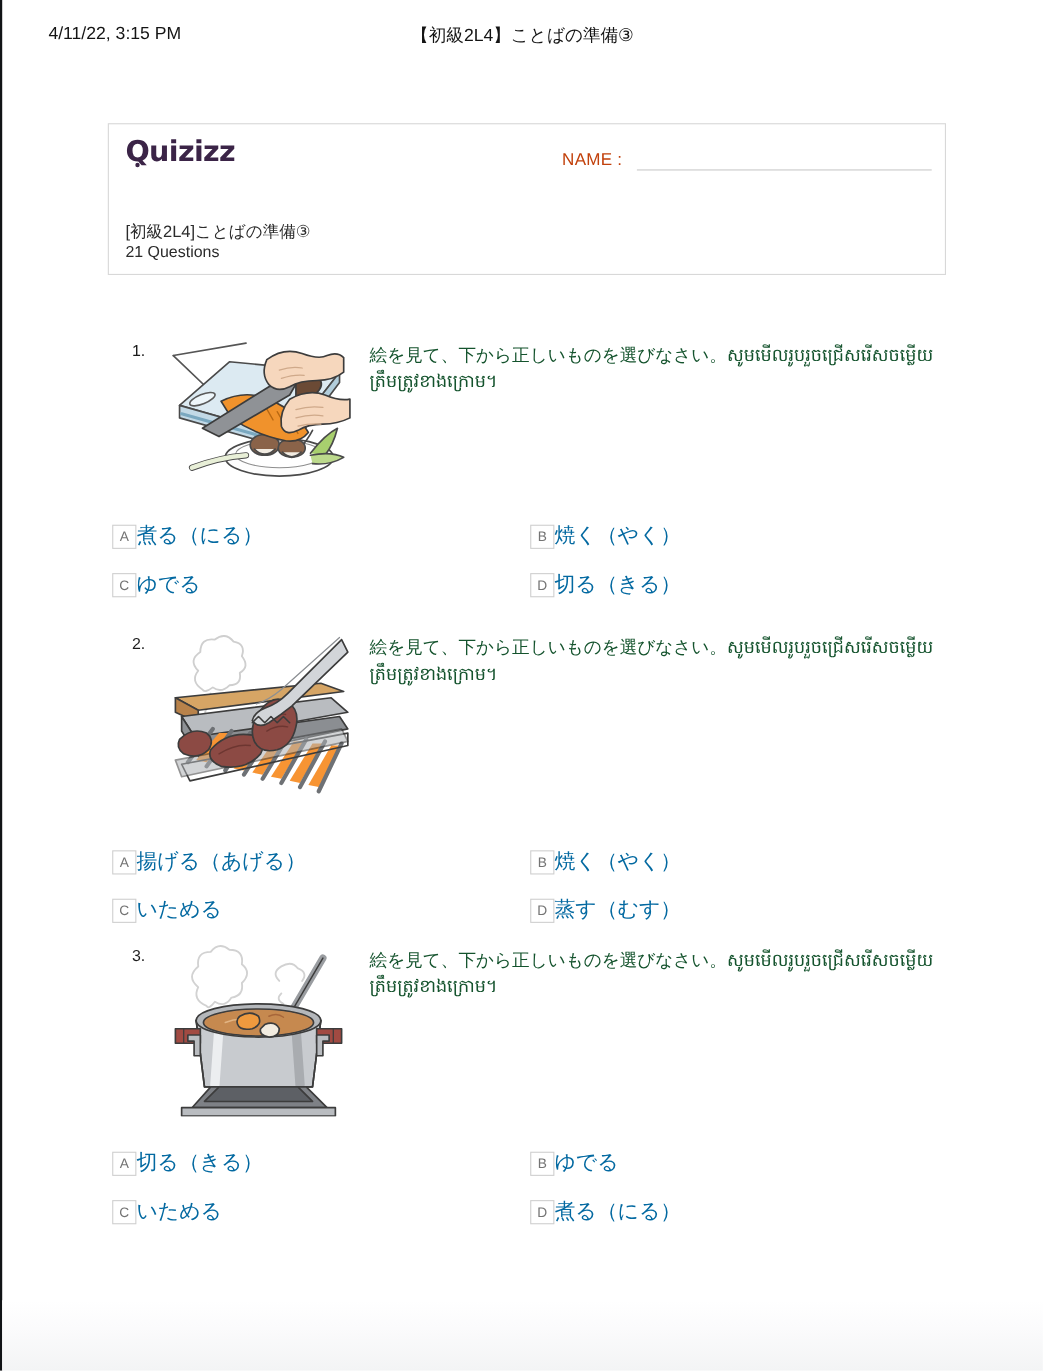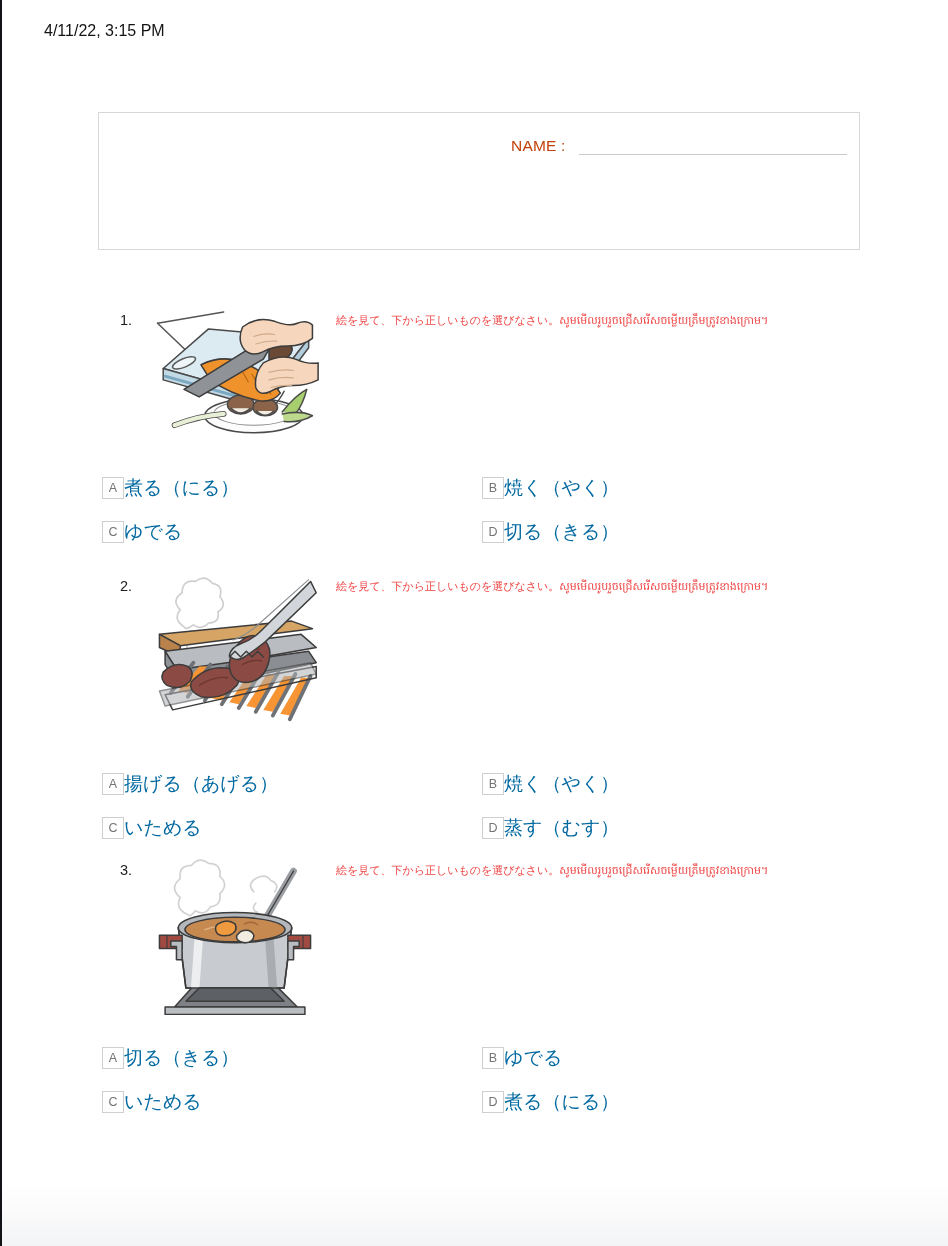--- a/index.html
+++ b/index.html
@@ -120,23 +120,23 @@
     left: 104px;
     width: 26px;
     text-align: right;
     font-size: 14.5px;
     color: #1c1c1c;
   }
   .q-text {
     position: absolute;
     left: 334px;
     width: 520px;
-    font-size: 11px;
+    font-size: 16px;
     line-height: 1.52;
-    color: #ef4444;
+    color: #14532d;
     word-break: break-word;
   }
   .q-image {
     position: absolute;
     left: 148px;
     width: 170px;
   }
   .q-image svg { display: block; width: 100%; height: auto; }
 
   .options {
@@ -172,23 +172,32 @@
 </style>
 </head>
 <body>
 
 <div class="page-edge-left"></div>
 
 <div class="sheet">
 
   <div class="print-header">
     <span class="ph-date">4/11/22, 3:15 PM</span>
+    <span class="ph-title">【初級2L4】ことばの準備③</span>
   </div>
 
   <div class="quiz-card">
+    <div class="quiz-card-left">
+      <div class="logo">
+        <span>Quizizz</span>
+        <span class="logo-dot"></span>
+      </div>
+      <div class="quiz-title">[初級2L4]ことばの準備③</div>
+      <div class="quiz-count">21 Questions</div>
+    </div>
     <div class="quiz-card-right">
       <div class="field-row">
         <span class="field-label">NAME :</span>
         <span class="field-line"></span>
       </div>
     </div>
   </div>
 
   <div class="question" style="top:312px;">
     <div class="q-num">1.</div>

